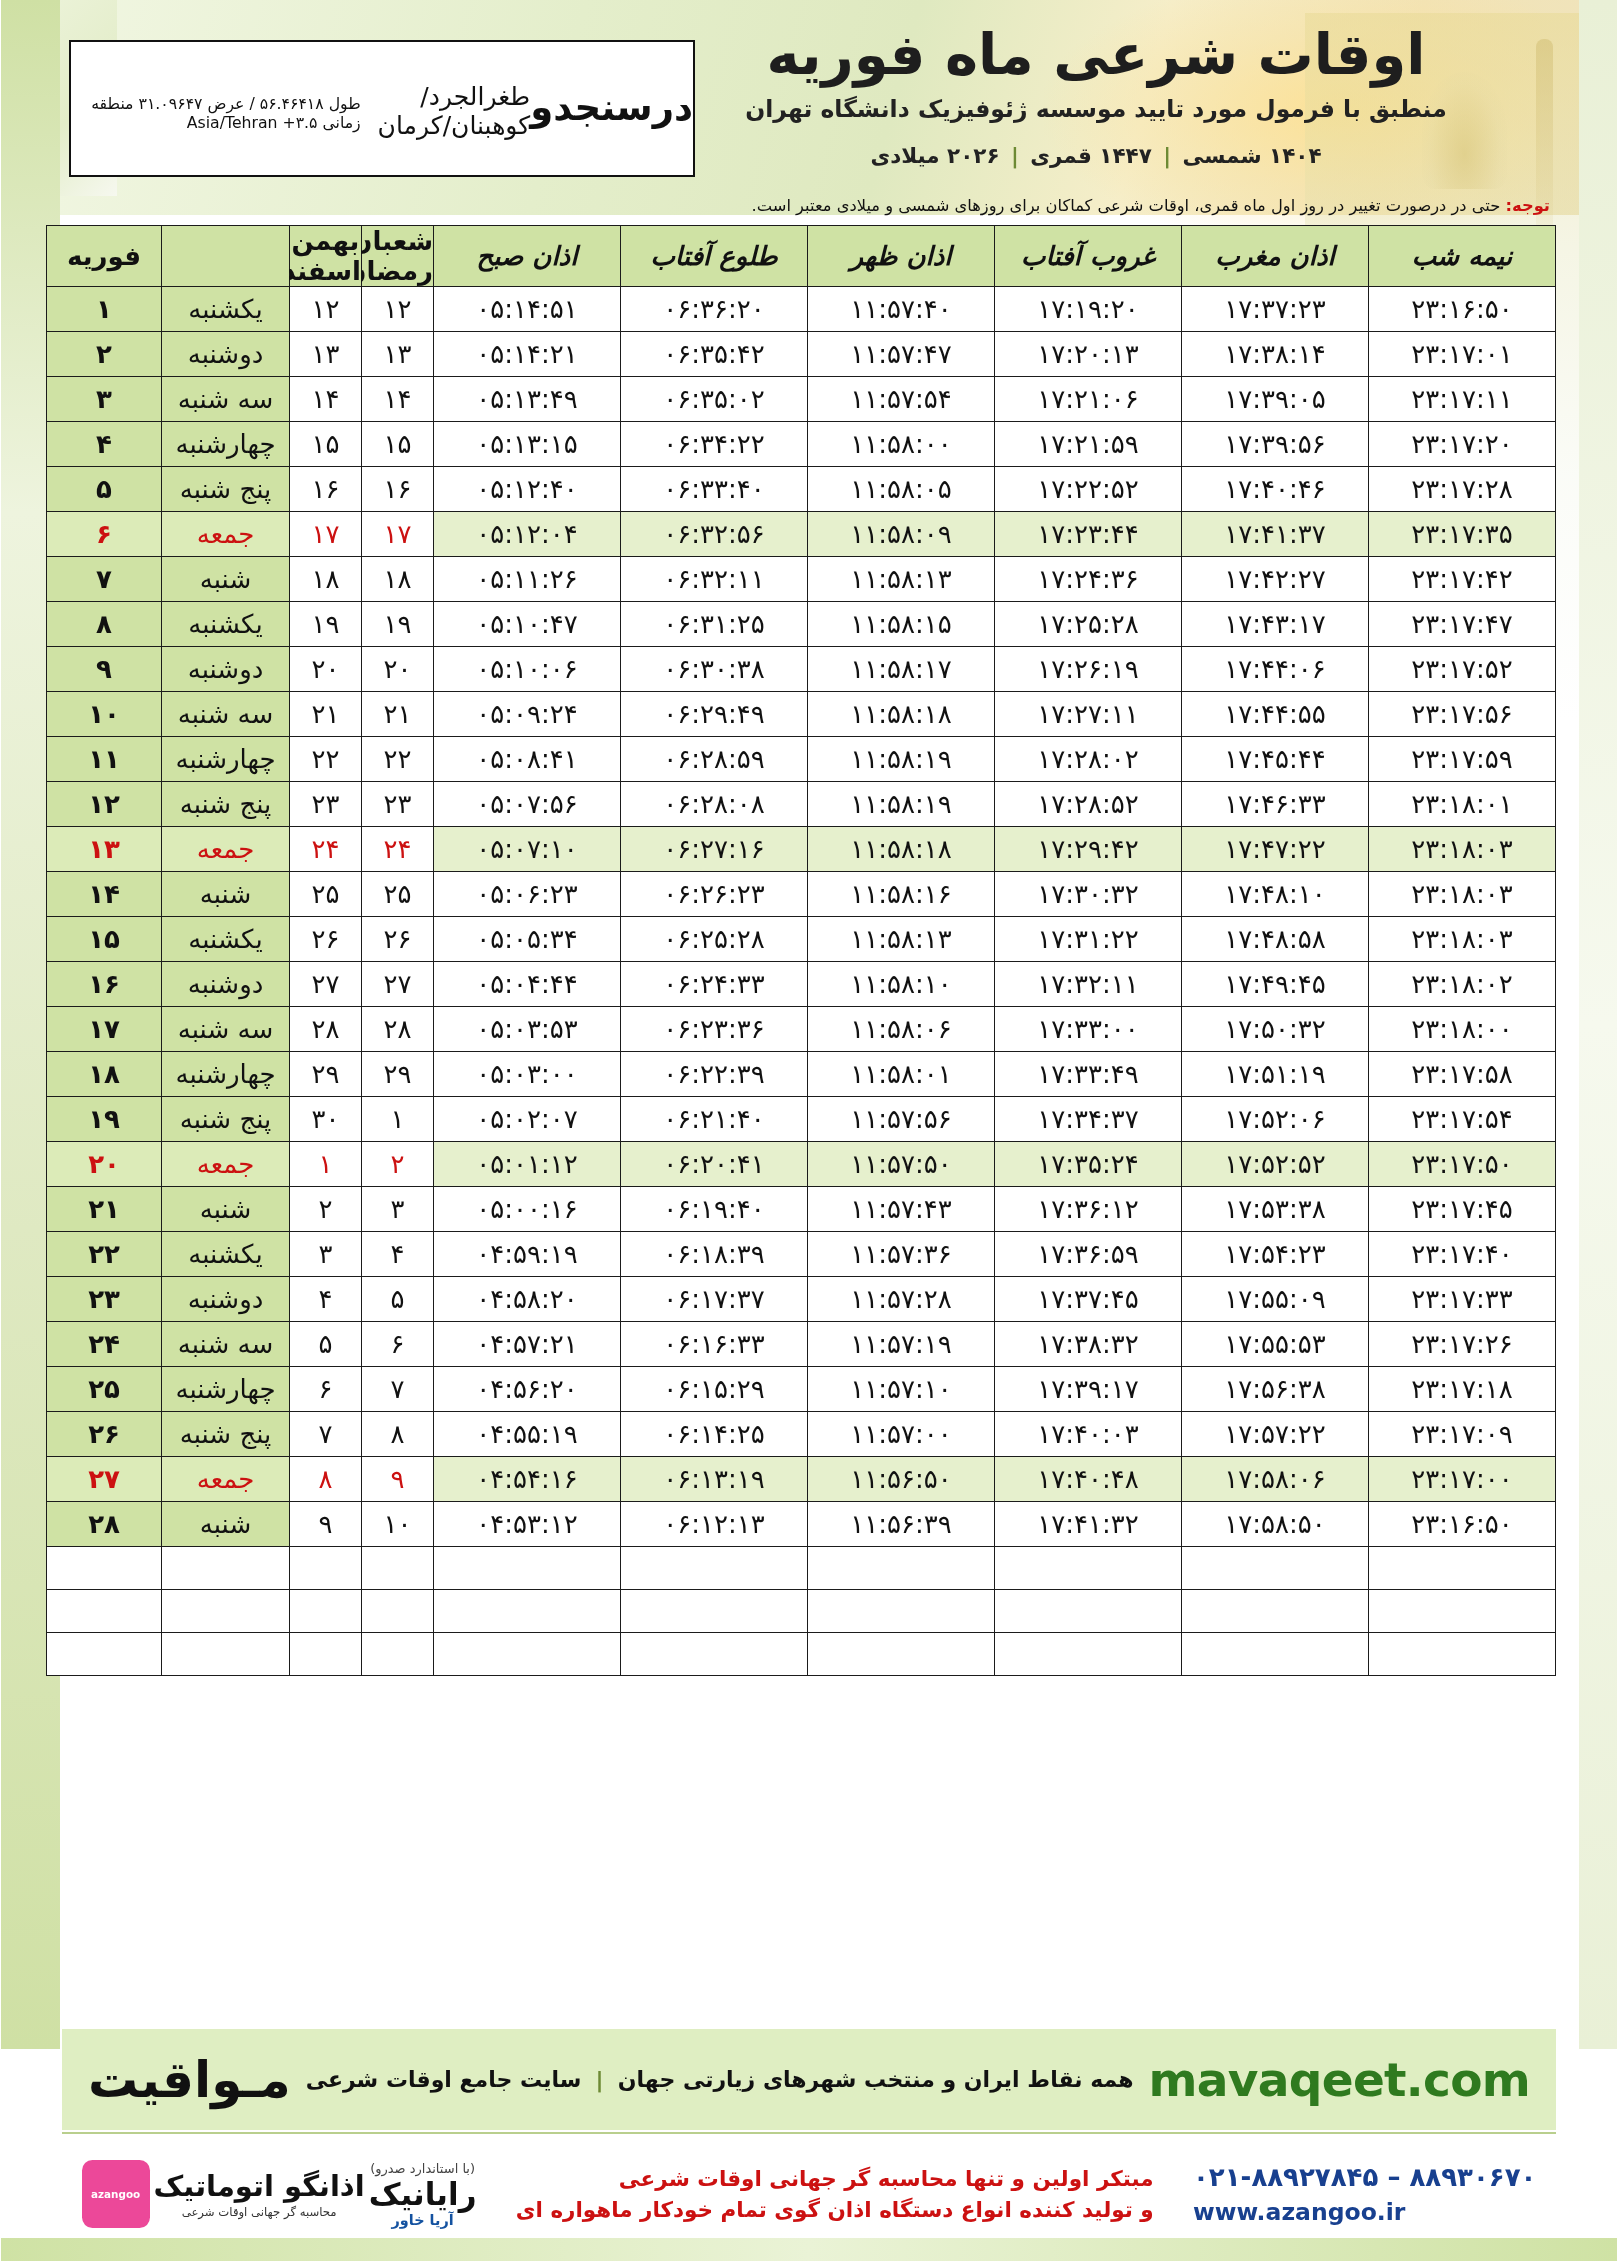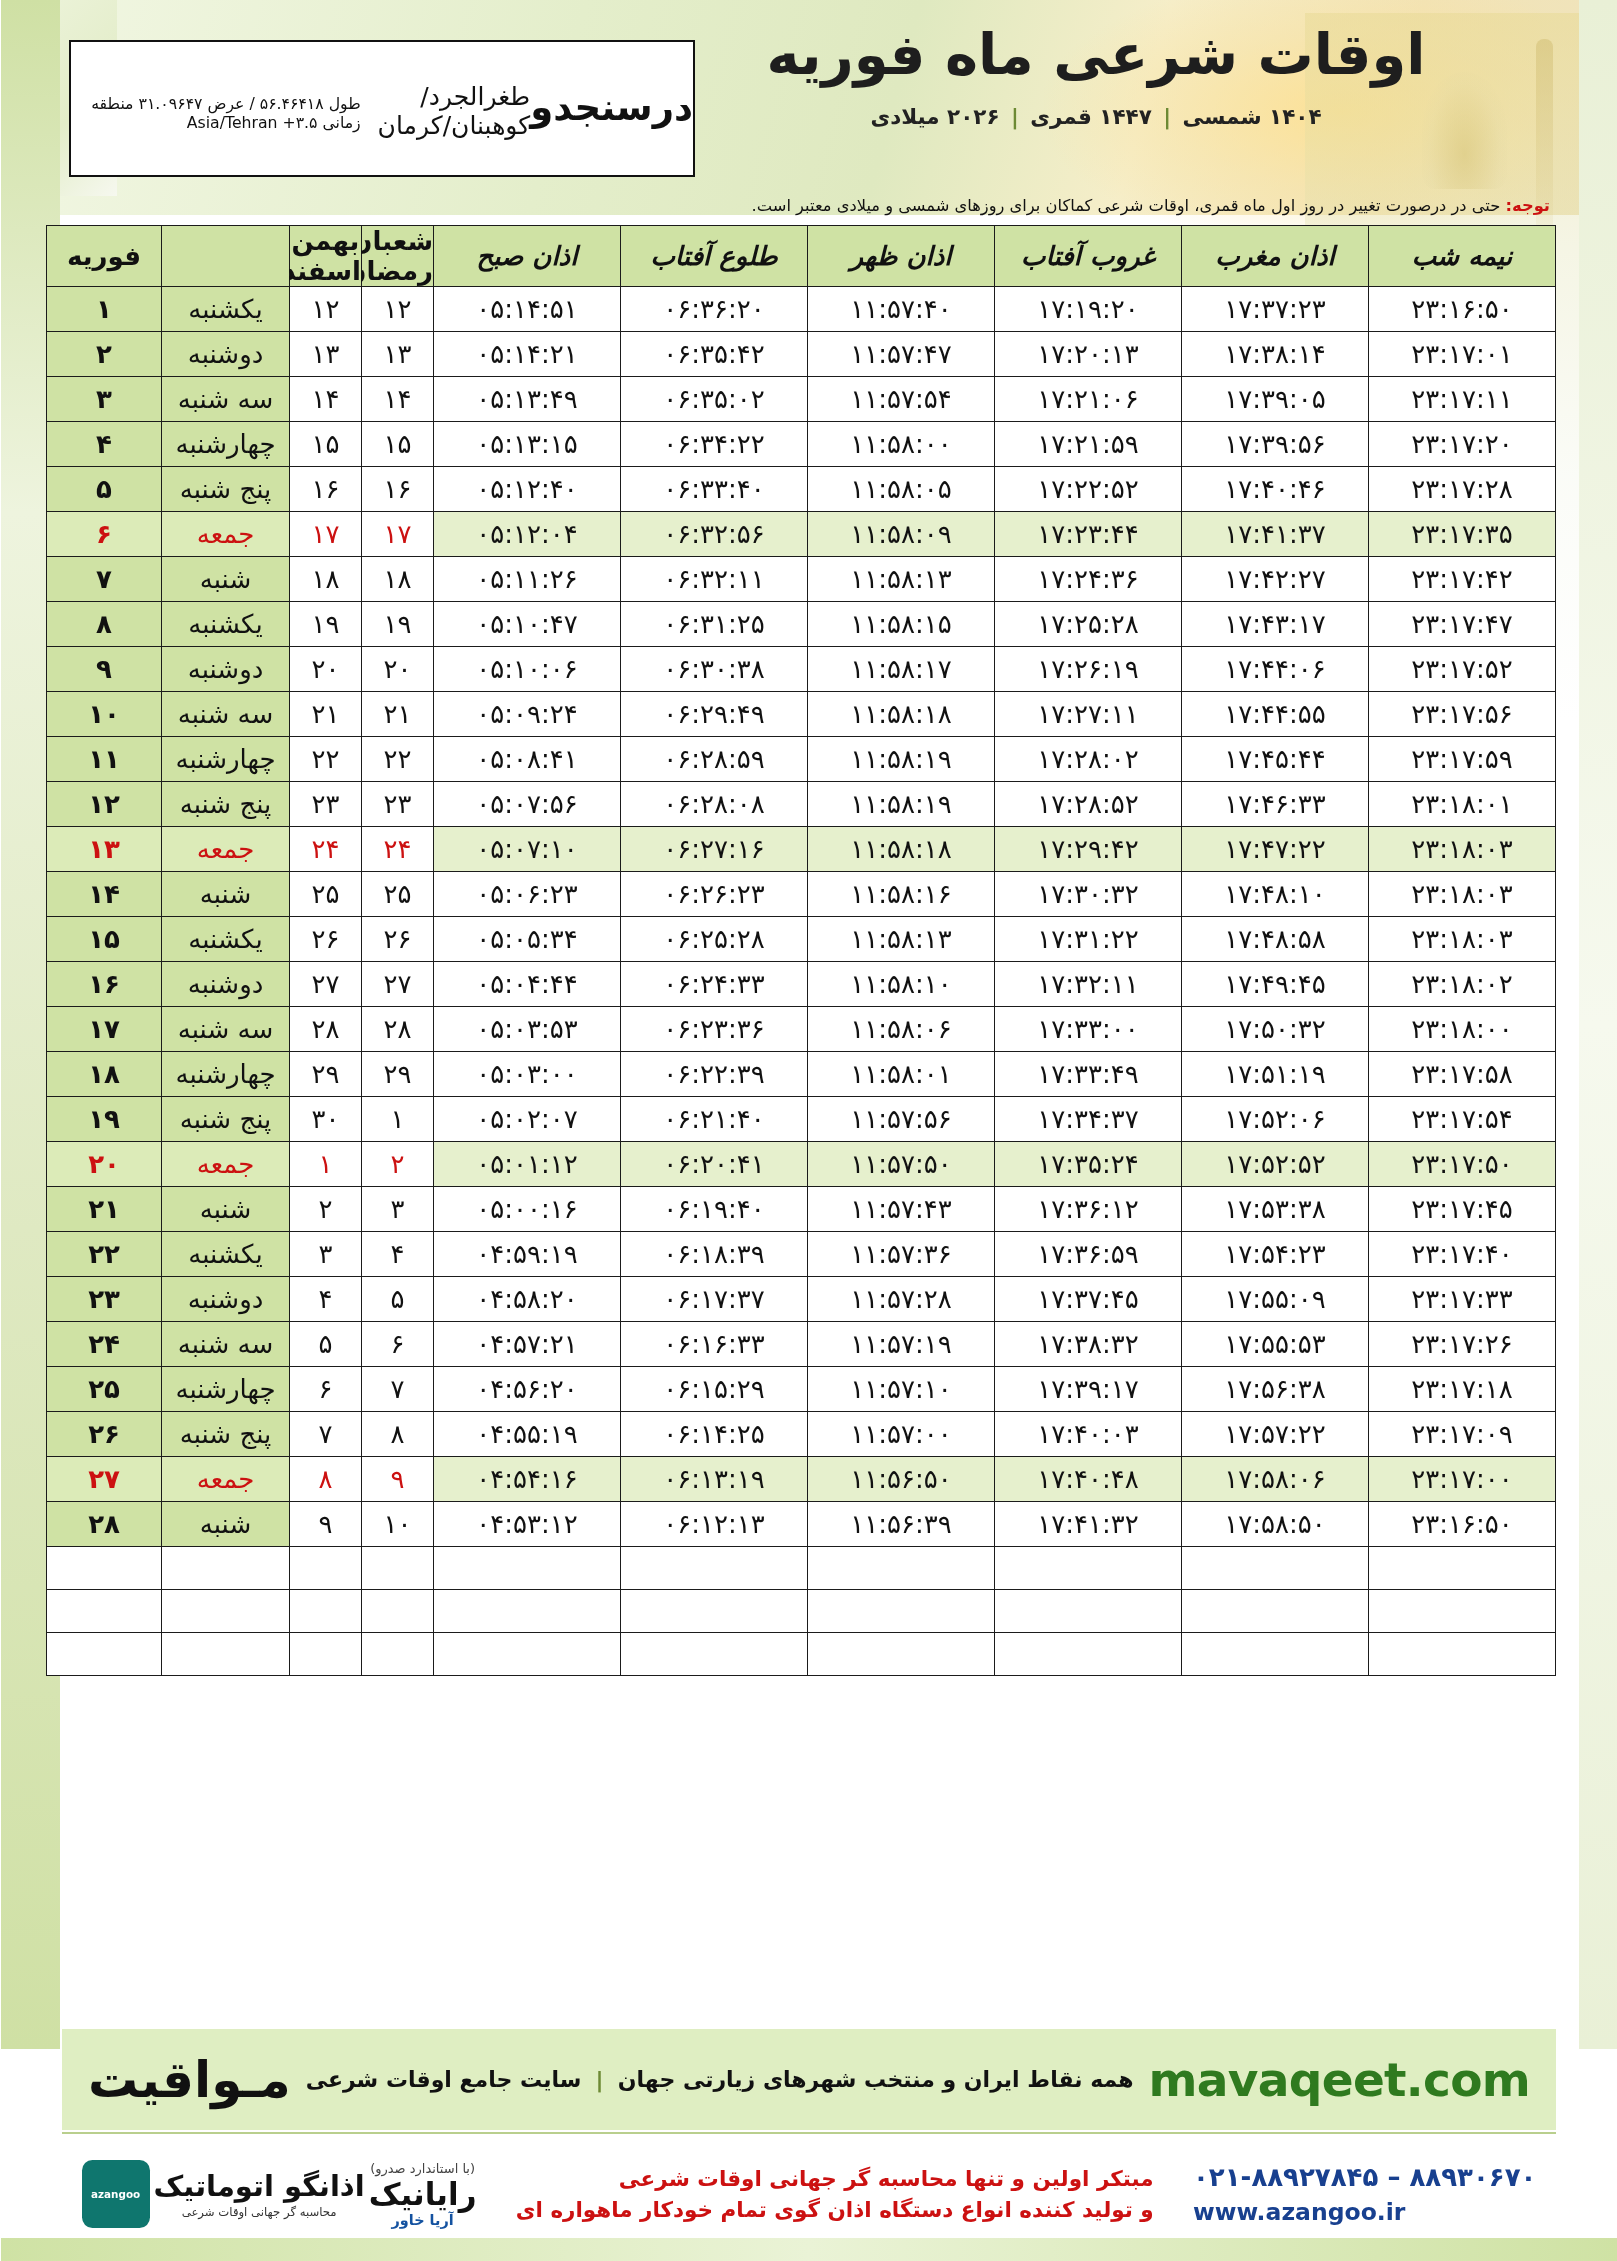--- a/index.html
+++ b/index.html
@@ -142,21 +142,21 @@
   .fb-l2 { font-size:21.5px; color:#cc1111; font-weight:bold; margin-top:5.2px; }
   .fb-right { display:flex; align-items:center; gap:4px; }
   .logo-rayaneek { text-align:center; }
   .logo-rayaneek .r1 { font-size:13px; color:#444; }
   .logo-rayaneek .r2 { font-size:31px; font-weight:bold; color:#111; }
   .logo-rayaneek .r3 { font-size:14.4px; color:#1452a0; font-weight:bold; }
   .logo-azangoo { text-align:center; }
   .logo-azangoo .a1 { font-size:29px; font-weight:bold; color:#111; letter-spacing:-0.7px;}
   .logo-azangoo .a2 { font-size:11.7px; color:#333; margin-top:2.6px;}
   .logo-flame {
-    width:68px; height:68px; background:#0f766e; border-radius:10.4px;
+    width:68px; height:68px; background:#ec4899; border-radius:10.4px;
     display:flex; align-items:center; justify-content:center; color:#fff; font-size:22px; font-weight:bold;
   }
   .bottom-rule {
     position:absolute; left:62px; top:2132px; width:1494px; height:2px; background:#b9cf8d; z-index:6;
   }
   .footer-green-edge {
     position:absolute; left:0; top:2238px; width:1618px; height:23.5px;
     background: linear-gradient(to right,#cfe2a4,#eaf3d6,#cfe2a4);
   }
 </style>
@@ -166,20 +166,21 @@
 <div class="header-band"></div>
 <div class="header-glow"></div>
 <div class="mosque"></div>
 <div class="left-top-deco"></div>
 <div class="bg-left-strip"></div>
 <div class="bg-right-strip"></div>
 <div class="footer-green-edge"></div>
 
 <div class="title-wrap">
   <div class="main-title">اوقات شرعی ماه فوریه</div>
+  <div class="sub-title">منطبق با فرمول مورد تایید موسسه ژئوفیزیک دانشگاه تهران</div>
   <div class="year-line">
     <span>۱۴۰۴ شمسی</span>
     <span class="sep">|</span>
     <span>۱۴۴۷ قمری</span>
     <span class="sep">|</span>
     <span>۲۰۲۶ میلادی</span>
   </div>
 </div>
 
 <div class="city-box">

